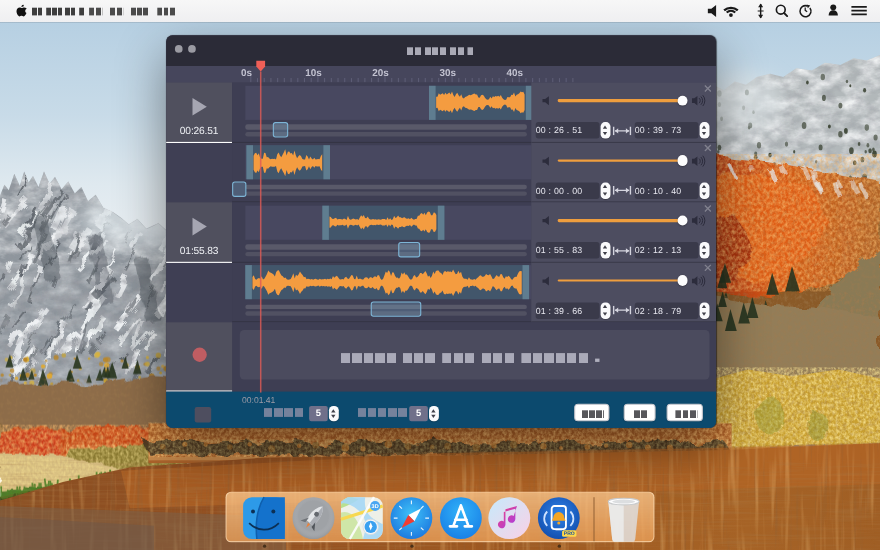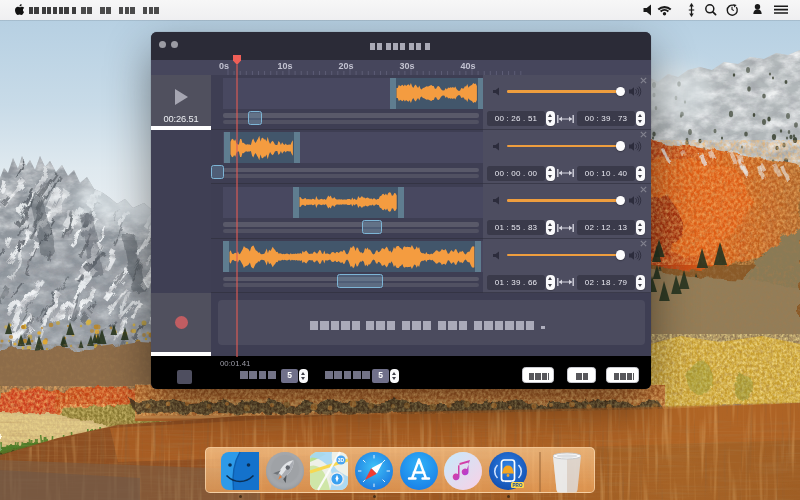--- a/index.html
+++ b/index.html
@@ -8,40 +8,40 @@
 .kr{position:absolute;display:block;--p:8px;--g:1.4px;
 background:repeating-linear-gradient(90deg,var(--c) 0 calc(var(--p) - var(--g)),transparent calc(var(--p) - var(--g)) var(--p));opacity:0.8;filter:blur(0.3px)}
 #win{position:absolute;left:151px;top:32px;width:500px;height:357px;border-radius:6px;background:#3f3f54;
 box-shadow:0 18px 45px rgba(0,0,0,0.45),0 0 1px rgba(0,0,0,0.5);overflow:hidden}
 #titlebar{position:absolute;left:0;top:0;width:500px;height:28px;background:#2b2b37}
 .tl{position:absolute;top:8.5px;width:7px;height:7px;border-radius:50%;background:#9b9ba3}
 #ruler{position:absolute;left:0;top:28px;width:500px;height:15px;background:#46465c}
 .rlab{position:absolute;top:1px;width:24px;text-align:center;font-size:9px;font-weight:bold;color:#c2c2d0}
 #rows{position:absolute;left:0;top:0;width:500px;height:357px}
 .trow{position:absolute;left:0;width:500px;height:54.5px}
-.side{position:absolute;left:0;top:0;width:60px;height:54.5px;background:#50505e;border-bottom:4px solid #ffffff}
+.side{position:absolute;left:0;top:0;width:60px;height:54.5px;background:#50505e;border-bottom:1px solid #ffffff}
 .stime{position:absolute;left:0;top:38.5px;width:60px;text-align:center;font-size:9.3px;letter-spacing:-0.15px;color:#edeff3}
 .tline{position:absolute;left:60px;top:0;width:272px;height:54.5px;background:#3e3e53;border-bottom:1px solid #343444}
 .lane{position:absolute;left:72px;top:2.5px;width:260px;height:31px;background:#484860}
 .clip{position:absolute;top:2.5px;height:31px;background:#42566b}
 .chandle{position:absolute;top:2.5px;width:6px;height:31px;background:#5f7d90}
 .scrub1{position:absolute;left:72px;top:38px;width:256px;height:4.5px;border-radius:2px;background:#595969}
 .scrub2{position:absolute;left:72px;top:44.5px;width:256px;height:4px;border-radius:2px;background:#515162}
 .shandle{position:absolute;top:35.5px;height:14px;border:1.5px solid #7db5d6;border-radius:2.5px;background:rgba(125,181,214,0.28)}
 .rpanel{position:absolute;left:332px;top:0;width:168px;height:54.5px;background:#4d4d60;border-bottom:1px solid #3a3a4a}
 .vslider{position:absolute;left:24px;top:15px;width:114px;height:2.6px;border-radius:1.3px;background:#ef9e3e}
 .vknob{position:absolute;left:132.5px;top:11.5px;width:9.5px;height:9.5px;border-radius:50%;background:#fdfdfe;box-shadow:0 0.5px 1.5px rgba(0,0,0,0.4)}
-.tfield{position:absolute;top:36px;width:58px;height:15px;background:#3a3a4a;border-radius:2.5px;color:#e9e9f1;font-size:8px;text-align:center;line-height:15.5px;letter-spacing:0.2px}
+.tfield{position:absolute;top:36px;width:58px;height:15px;background:#3a3a4a;border-radius:2.5px;color:#e9e9f1;font-size:8px;text-align:left;line-height:15.5px;letter-spacing:0.2px}
 .stepper{position:absolute;top:36px;width:8.5px;height:15px;background:#fafafc;border-radius:4px;box-shadow:0 0.5px 1px rgba(0,0,0,0.35)}
 .stepper b{position:absolute;left:2px;top:2.6px;width:0;height:0;border-left:2.2px solid transparent;border-right:2.2px solid transparent;border-bottom:3.2px solid #40404a}
 .stepper u{position:absolute;left:2px;bottom:2.6px;width:0;height:0;border-left:2.2px solid transparent;border-right:2.2px solid transparent;border-top:3.2px solid #40404a}
 #droprow{position:absolute;left:0;top:261px;width:500px;height:63px;background:#3e3e53}
 #rec{position:absolute;left:24px;top:22.5px;width:13px;height:13px;border-radius:50%;background:#c05d62}
 #droppanel{position:absolute;left:67px;top:7px;width:427px;height:45px;background:#4b4b5e;border-radius:4px}
-#botbar{position:absolute;left:0;top:324px;width:500px;height:33px;background:#000000}
+#botbar{position:absolute;left:0;top:324px;width:500px;height:33px;background:#0c4a6e}
 #stopbtn{position:absolute;left:26px;top:13.5px;width:14.5px;height:14.5px;border-radius:2px;background:#4e4e5f}
 #curtime{position:absolute;left:69px;top:2.5px;font-size:7.8px;color:#9b9ba6}
 .fadebox{position:absolute;top:13px;width:17px;height:13.5px;background:#70708a;border-radius:2px;color:#fff;font-size:8.5px;font-weight:bold;text-align:center;line-height:13.5px}
 .sb{top:13px;height:13.5px}
 .btn{position:absolute;top:11px;height:15.5px;background:#fff;border:1px solid #c9c9cf;border-radius:3.5px;box-shadow:0 0.5px 1px rgba(0,0,0,0.12)}
 #dock{position:absolute;left:205px;top:447px;width:390px;height:46px;border-radius:5px;
 background:linear-gradient(rgba(250,198,140,0.78),rgba(240,164,92,0.72));border:1px solid rgba(255,230,195,0.6)}
 .dot{position:absolute;top:494.5px;width:3px;height:3px;border-radius:50%;background:rgba(60,40,20,0.85)}
 </style></head>
 <body>
@@ -725,20 +725,26 @@
             <path d="M2 4l3-2.4v4.8zM15 4l-3-2.4v4.8z" fill="#d4d4de"></path>
           </svg>
           <div class="tfield" style="left:94px">00 : 10 . 40</div>
           <div class="stepper" style="left:153px">
             <b></b>
             <u></u>
           </div>
         </div>
       </div>
       <div class="trow" style="top:152px">
+        <div class="side">
+          <svg class="abs" style="left:22px;top:13px" width="16" height="18">
+            <path d="M2 1l13 8-13 8z" fill="#a6a6b2"></path>
+          </svg>
+          <span class="stime">01:55.83</span>
+        </div>
         <div class="tline"></div>
         <div class="lane"></div>
         <div class="clip" style="left:142px;width:111px"></div>
         <div class="chandle" style="left:142px"></div>
         <div class="chandle" style="left:247px"></div>
         <svg class="abs" style="left:0;top:0" width="500" height="55" viewBox="0 0 500 55">
           <path d="M148.5 18.0L148.5 12.9L149.7 13.2L150.9 14.9L152.1 15.2L153.3 14.4L154.5 14.0L155.7 15.6L156.9 15.1L158.1 15.2L159.3 15.3L160.5 15.6L161.7 14.7L162.9 15.1L164.1 15.9L165.3 12.1L166.5 15.1L167.7 15.7L168.9 15.4L170.1 14.7L171.3 15.2L172.5 15.6L173.7 15.1L174.9 16.0L176.1 13.7L177.3 11.6L178.5 13.1L179.7 11.4L180.9 14.2L182.1 14.4L183.3 12.9L184.5 14.8L185.7 15.5L186.9 15.6L188.1 15.2L189.3 15.5L190.5 15.3L191.7 15.8L192.9 15.4L194.1 15.6L195.3 15.8L196.5 15.0L197.7 15.0L198.9 15.1L200.1 15.9L201.3 13.6L202.5 15.8L203.7 14.4L204.9 16.0L206.1 15.4L207.3 12.1L208.5 14.1L209.7 13.5L210.9 12.0L212.1 13.6L213.3 13.6L214.5 14.4L215.7 13.7L216.9 13.4L218.1 14.6L219.3 14.8L220.5 14.5L221.7 15.4L222.9 13.9L224.1 15.1L225.3 15.8L226.5 15.0L227.7 15.1L228.9 12.2L230.1 12.1L231.3 10.3L232.5 9.7L233.7 11.2L234.9 9.5L236.1 11.6L237.3 9.1L238.5 8.3L239.7 8.7L240.9 11.7L242.1 11.6L243.3 9.1L244.5 9.3L245.7 11.5L245.7 18.0L245.7 24.5L244.5 26.7L243.3 26.9L242.1 24.4L240.9 24.3L239.7 27.3L238.5 27.7L237.3 26.9L236.1 24.4L234.9 26.5L233.7 24.8L232.5 26.3L231.3 25.7L230.1 23.9L228.9 23.8L227.7 20.9L226.5 21.0L225.3 20.2L224.1 20.9L222.9 22.1L221.7 20.6L220.5 21.5L219.3 21.2L218.1 21.4L216.9 22.6L215.7 22.3L214.5 21.6L213.3 22.4L212.1 22.4L210.9 24.0L209.7 22.5L208.5 21.9L207.3 23.9L206.1 20.6L204.9 20.0L203.7 21.6L202.5 20.2L201.3 22.4L200.1 20.1L198.9 20.9L197.7 21.0L196.5 21.0L195.3 20.2L194.1 20.4L192.9 20.6L191.7 20.2L190.5 20.7L189.3 20.5L188.1 20.8L186.9 20.4L185.7 20.5L184.5 21.2L183.3 23.1L182.1 21.6L180.9 21.8L179.7 24.6L178.5 22.9L177.3 24.4L176.1 22.3L174.9 20.0L173.7 20.9L172.5 20.4L171.3 20.8L170.1 21.3L168.9 20.6L167.7 20.3L166.5 20.9L165.3 23.9L164.1 20.1L162.9 20.9L161.7 21.3L160.5 20.4L159.3 20.7L158.1 20.8L156.9 20.9L155.7 20.4L154.5 22.0L153.3 21.6L152.1 20.8L150.9 21.1L149.7 22.8L148.5 23.1Z" fill="#f49c40"></path>
         </svg>
         <div class="scrub1"></div>
         <div class="scrub2"></div>

